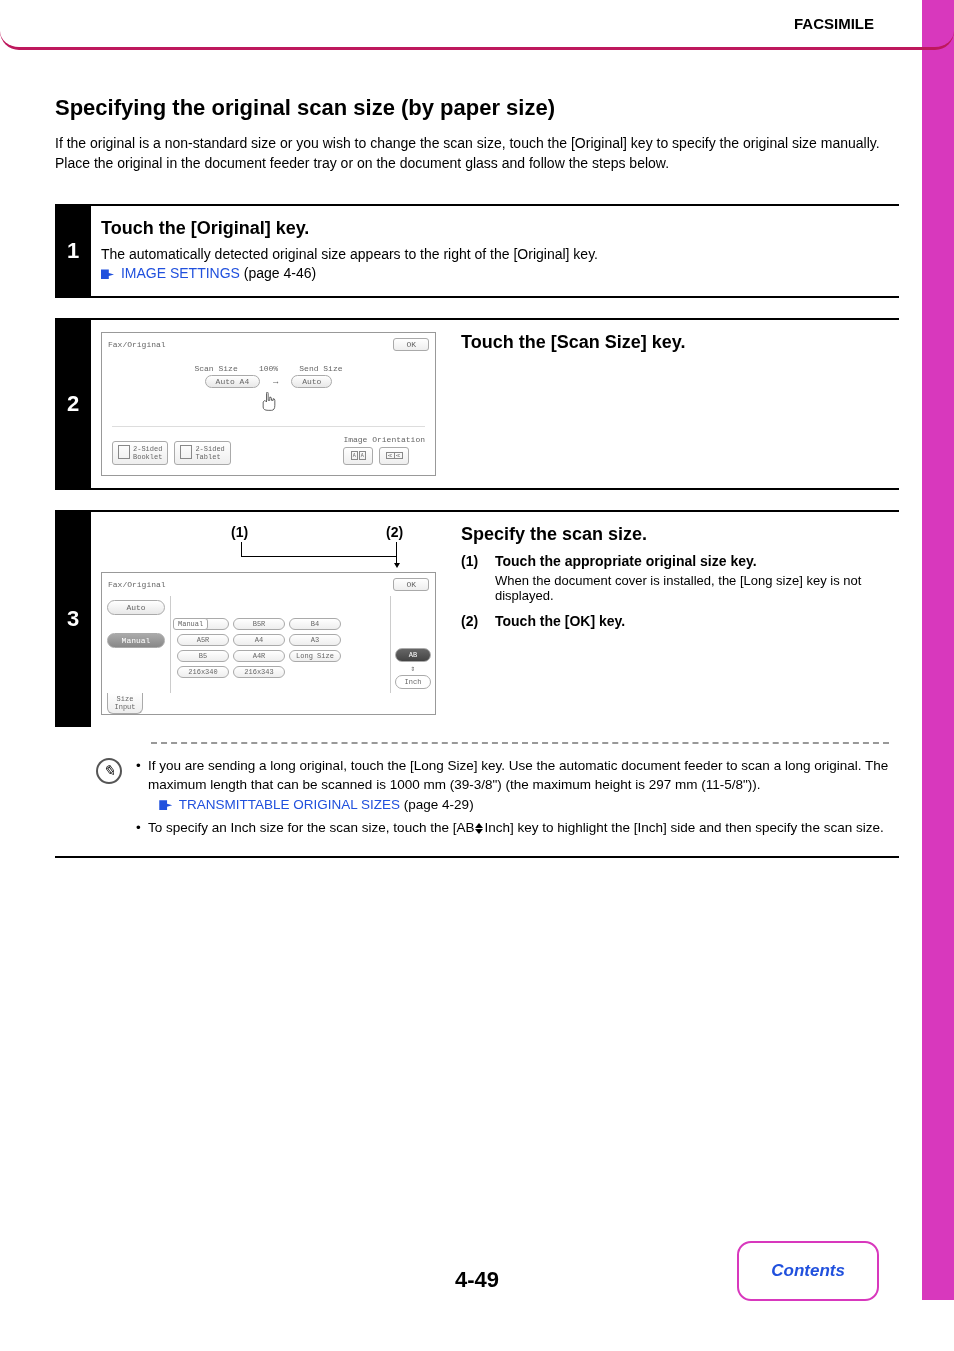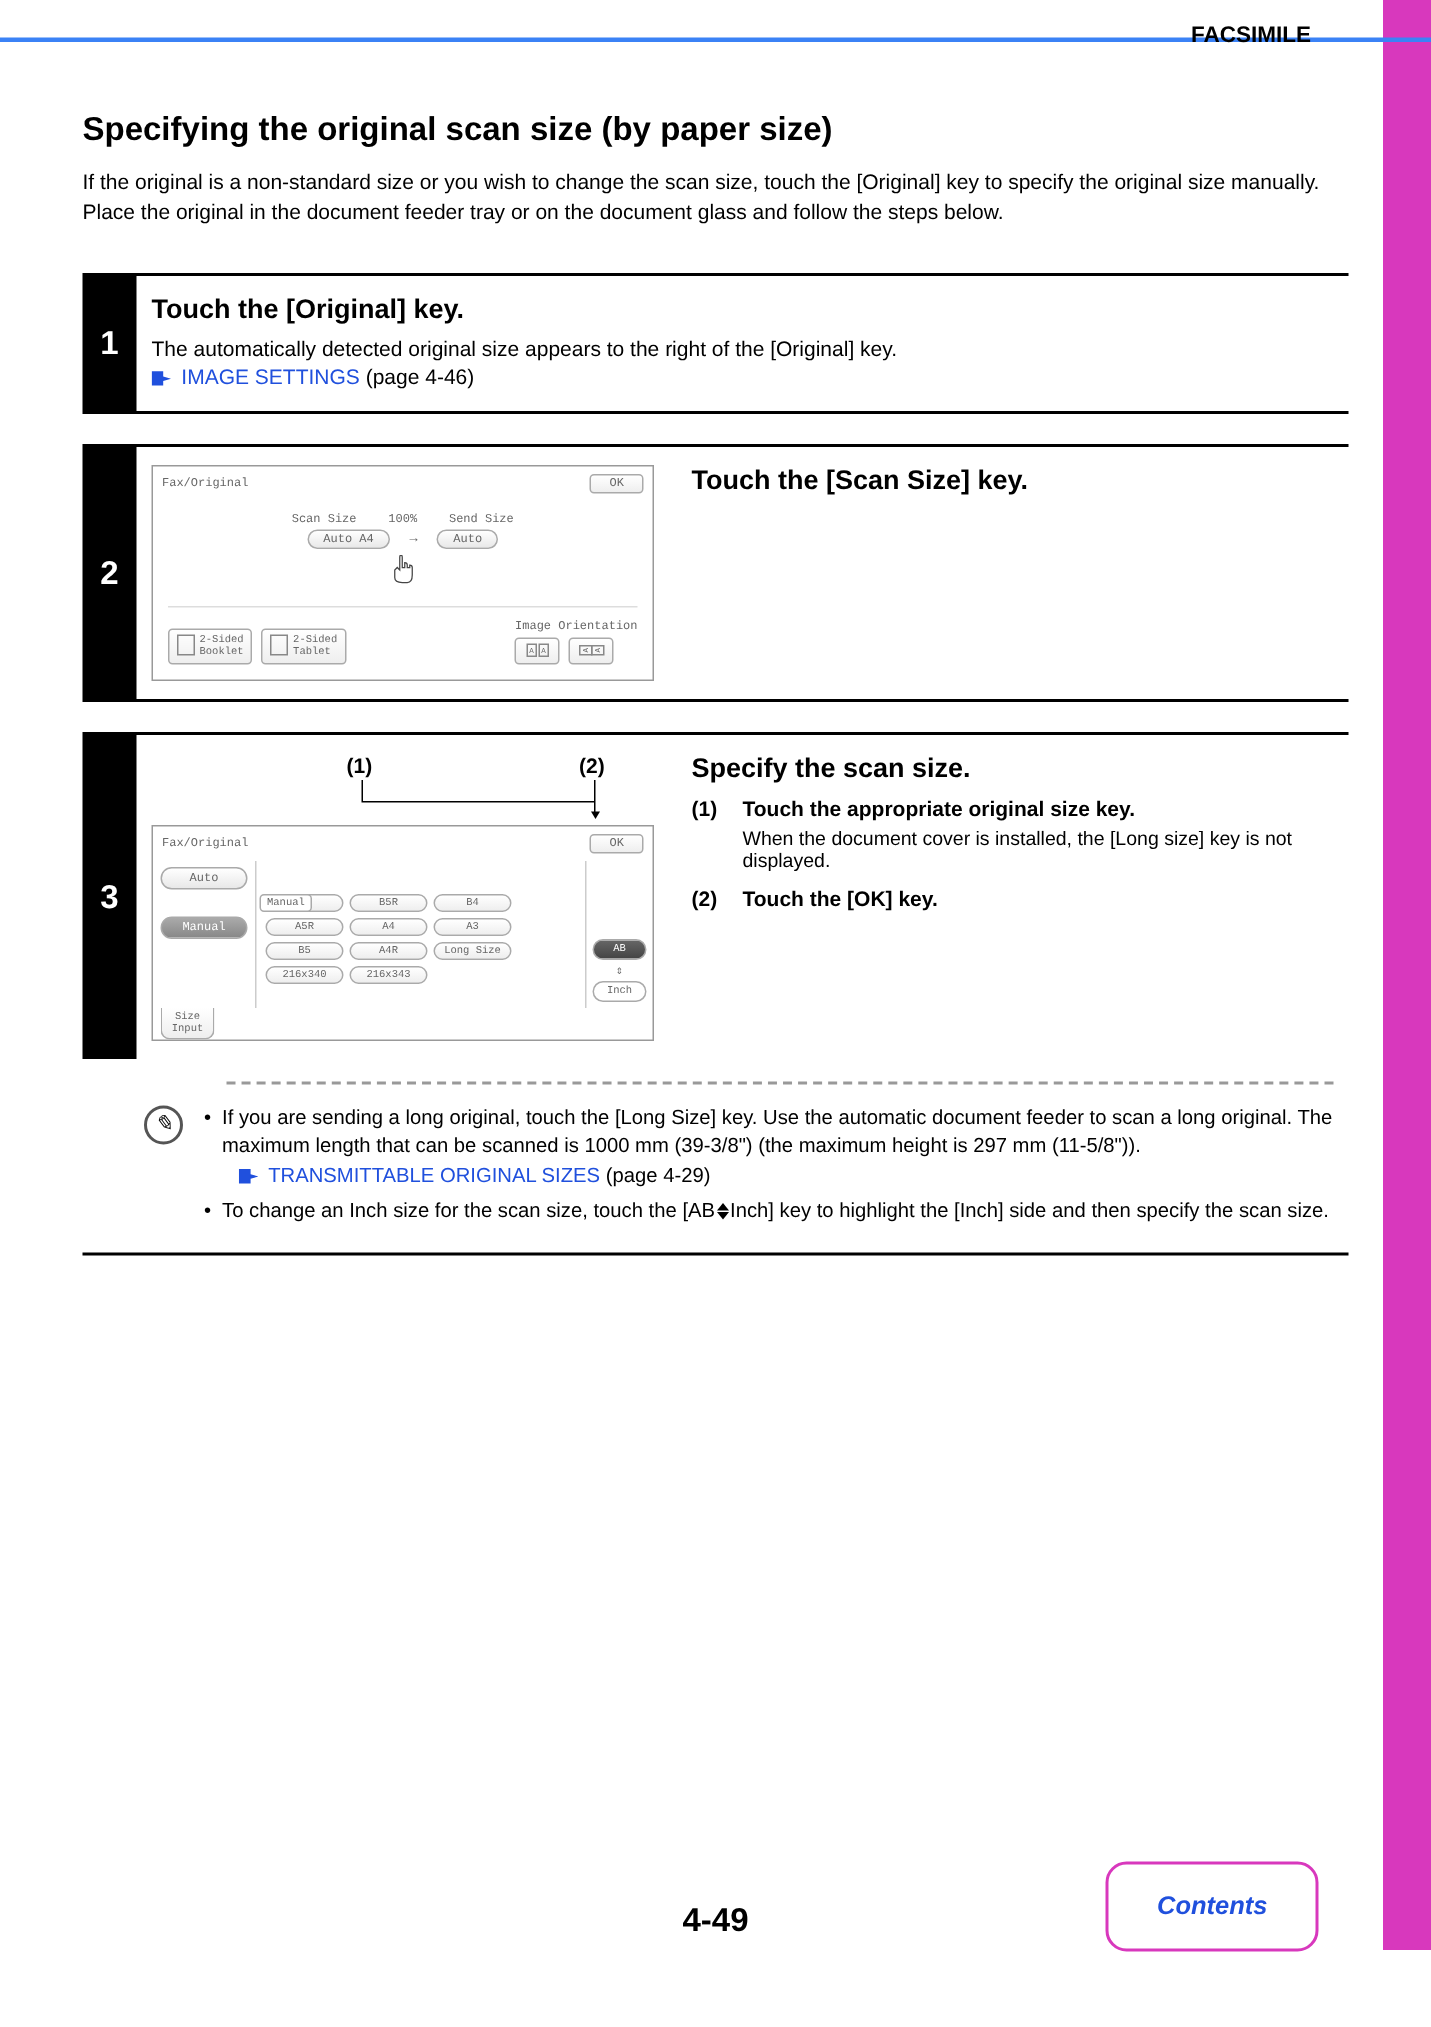--- a/index.html
+++ b/index.html
@@ -5,24 +5,25 @@
 * { margin: 0; padding: 0; box-sizing: border-box; }
 body {
   font-family: Arial, Helvetica, sans-serif;
   width: 954px;
   height: 1351px;
   background: white;
   position: relative;
   color: #000;
 }
 .top-bar {
-  height: 28px;
-  border-bottom: 3px solid #3b82f6;
+  height: 50px;
+  border-bottom: 3px solid #be185d;
   position: relative;
   margin-bottom: 5px;
+  border-radius: 19px;
 }
 .section-label {
   position: absolute;
   right: 80px;
   top: 15px;
   font-weight: bold;
   font-size: 15px;
 }
 .magenta-block {
   position: absolute;
@@ -513,21 +514,21 @@
       <div class="dashed-divider"></div>
       <div class="note-row">
         <div class="note-icon">✎</div>
         <ul class="note-list">
           <li>
             <span>If you are sending a long original, touch the [Long Size] key. Use the automatic document feeder to scan a long original. The maximum length that can be scanned is 1000 mm (39-3/8") (the maximum height is 297 mm (11-5/8")).</span><br>
             &nbsp;&nbsp;&nbsp;<span class="link-ref-icon"></span>
             <span class="link">TRANSMITTABLE ORIGINAL SIZES</span><span> (page 4-29)</span>
           </li>
           <li>
-            <span>To change an Inch size for the scan size, touch the [AB</span><span class="inline-ab-icon">
+            <span>To specify an Inch size for the scan size, touch the [AB</span><span class="inline-ab-icon">
                 <span class="up"></span>
                 <span class="dn"></span>
               </span><span>Inch] key to highlight the [Inch] side and then specify the scan size.</span>
           </li>
         </ul>
       </div>
     </div>
   </div>
 </div>
 

